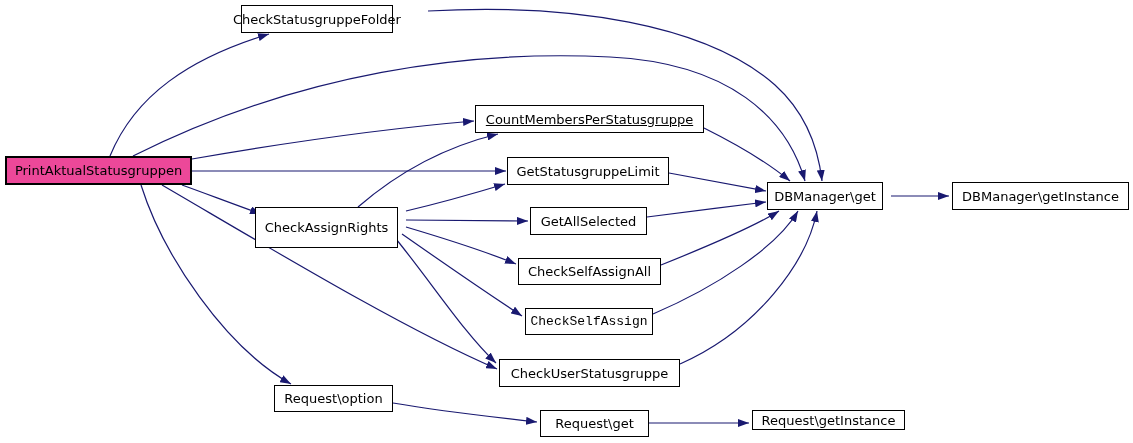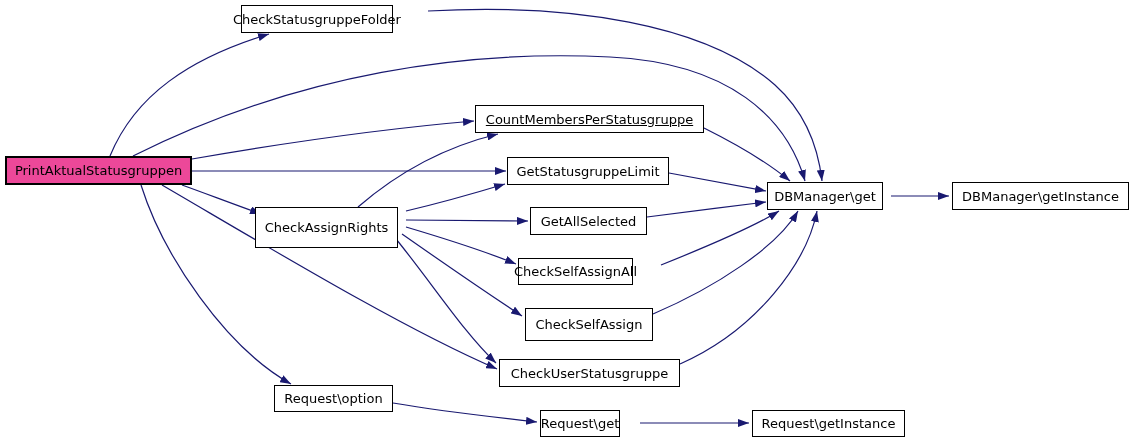--- a/index.html
+++ b/index.html
@@ -88,39 +88,39 @@
       </div>
       <div class="node" style="left: 475px; top: 105px; width: 229px; height: 28px; text-decoration: underline;">
         <span>CountMembersPerStatusgruppe</span>
       </div>
       <div class="node" style="left: 507px; top: 157px; width: 162px; height: 28px;">
         <span>GetStatusgruppeLimit</span>
       </div>
       <div class="node" style="left: 530px; top: 207px; width: 117px; height: 28px;">
         <span>GetAllSelected</span>
       </div>
-      <div class="node" style="left: 518px; top: 258px; width: 115px; height: 27px;">
+      <div class="node" style="left: 518px; top: 258px; width: 143px; height: 27px;">
         <span>CheckSelfAssignAll</span>
       </div>
-      <div class="node" style="left: 525px; top: 308px; width: 128px; height: 33px;">
+      <div class="node" style="left: 525px; top: 308px; width: 128px; height: 27px; font-family: Liberation Mono, monospace;">
         <span>CheckSelfAssign</span>
       </div>
       <div class="node" style="left: 499px; top: 359px; width: 181px; height: 28px;">
         <span>CheckUserStatusgruppe</span>
       </div>
       <div class="node" style="left: 255px; top: 207px; width: 143px; height: 41px;">
         <span>CheckAssignRights</span>
       </div>
       <div class="node" style="left: 274px; top: 385px; width: 119px; height: 27px;">
         <span>Request\option</span>
       </div>
-      <div class="node" style="left: 540px; top: 410px; width: 80px; height: 27px;">
+      <div class="node" style="left: 540px; top: 410px; width: 109px; height: 27px;">
         <span>Request\get</span>
       </div>
-      <div class="node" style="left: 752px; top: 410px; width: 153px; height: 27px; text-align: center;">
+      <div class="node" style="left: 752px; top: 410px; width: 153px; height: 20px; text-align: center;">
         <span>Request\getInstance</span>
       </div>
       <div class="node" style="left: 767px; top: 182px; width: 116px; height: 28px;">
         <span>DBManager\get</span>
       </div>
       <div class="node" style="left: 952px; top: 182px; width: 177px; height: 28px;">
         <span>DBManager\getInstance</span>
       </div>
     </div>
 </div>

